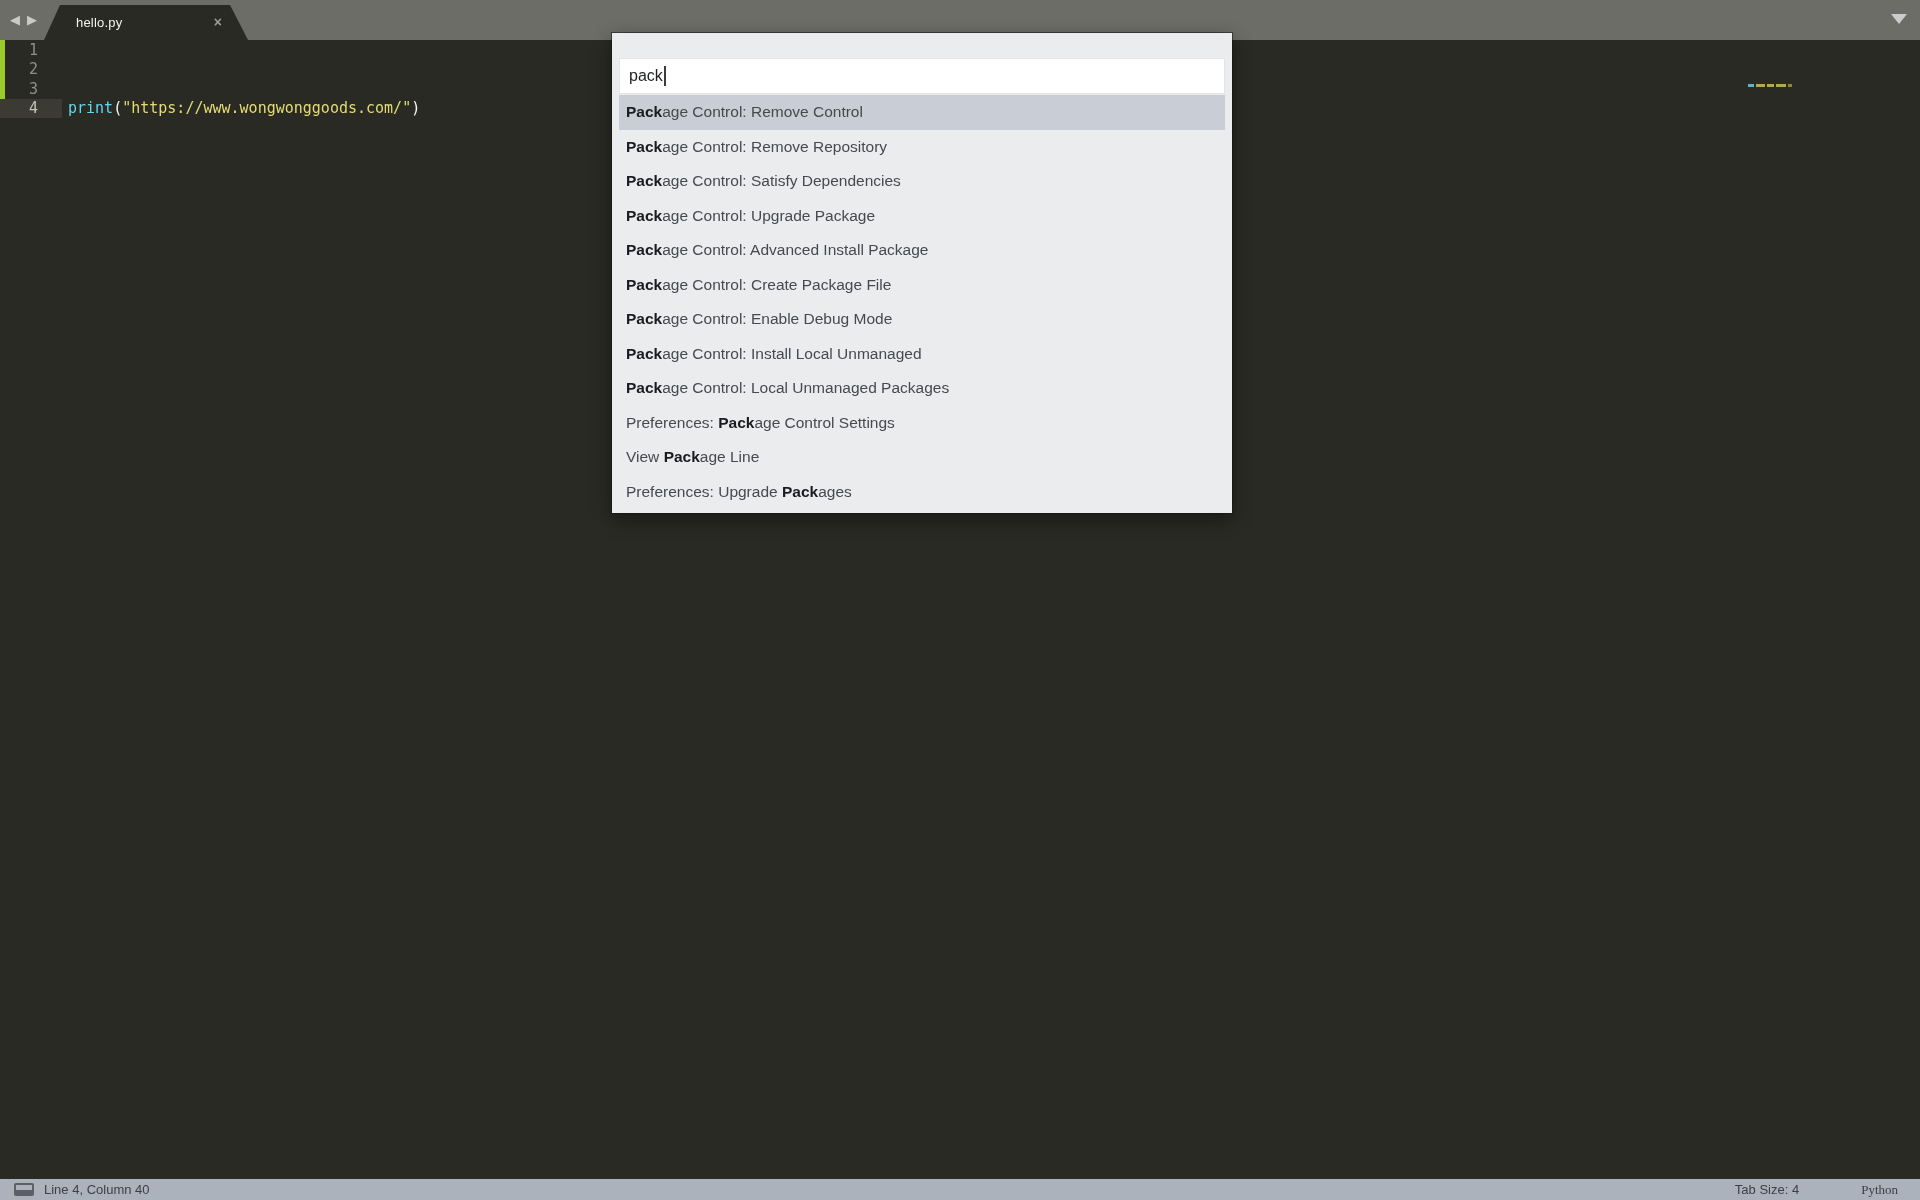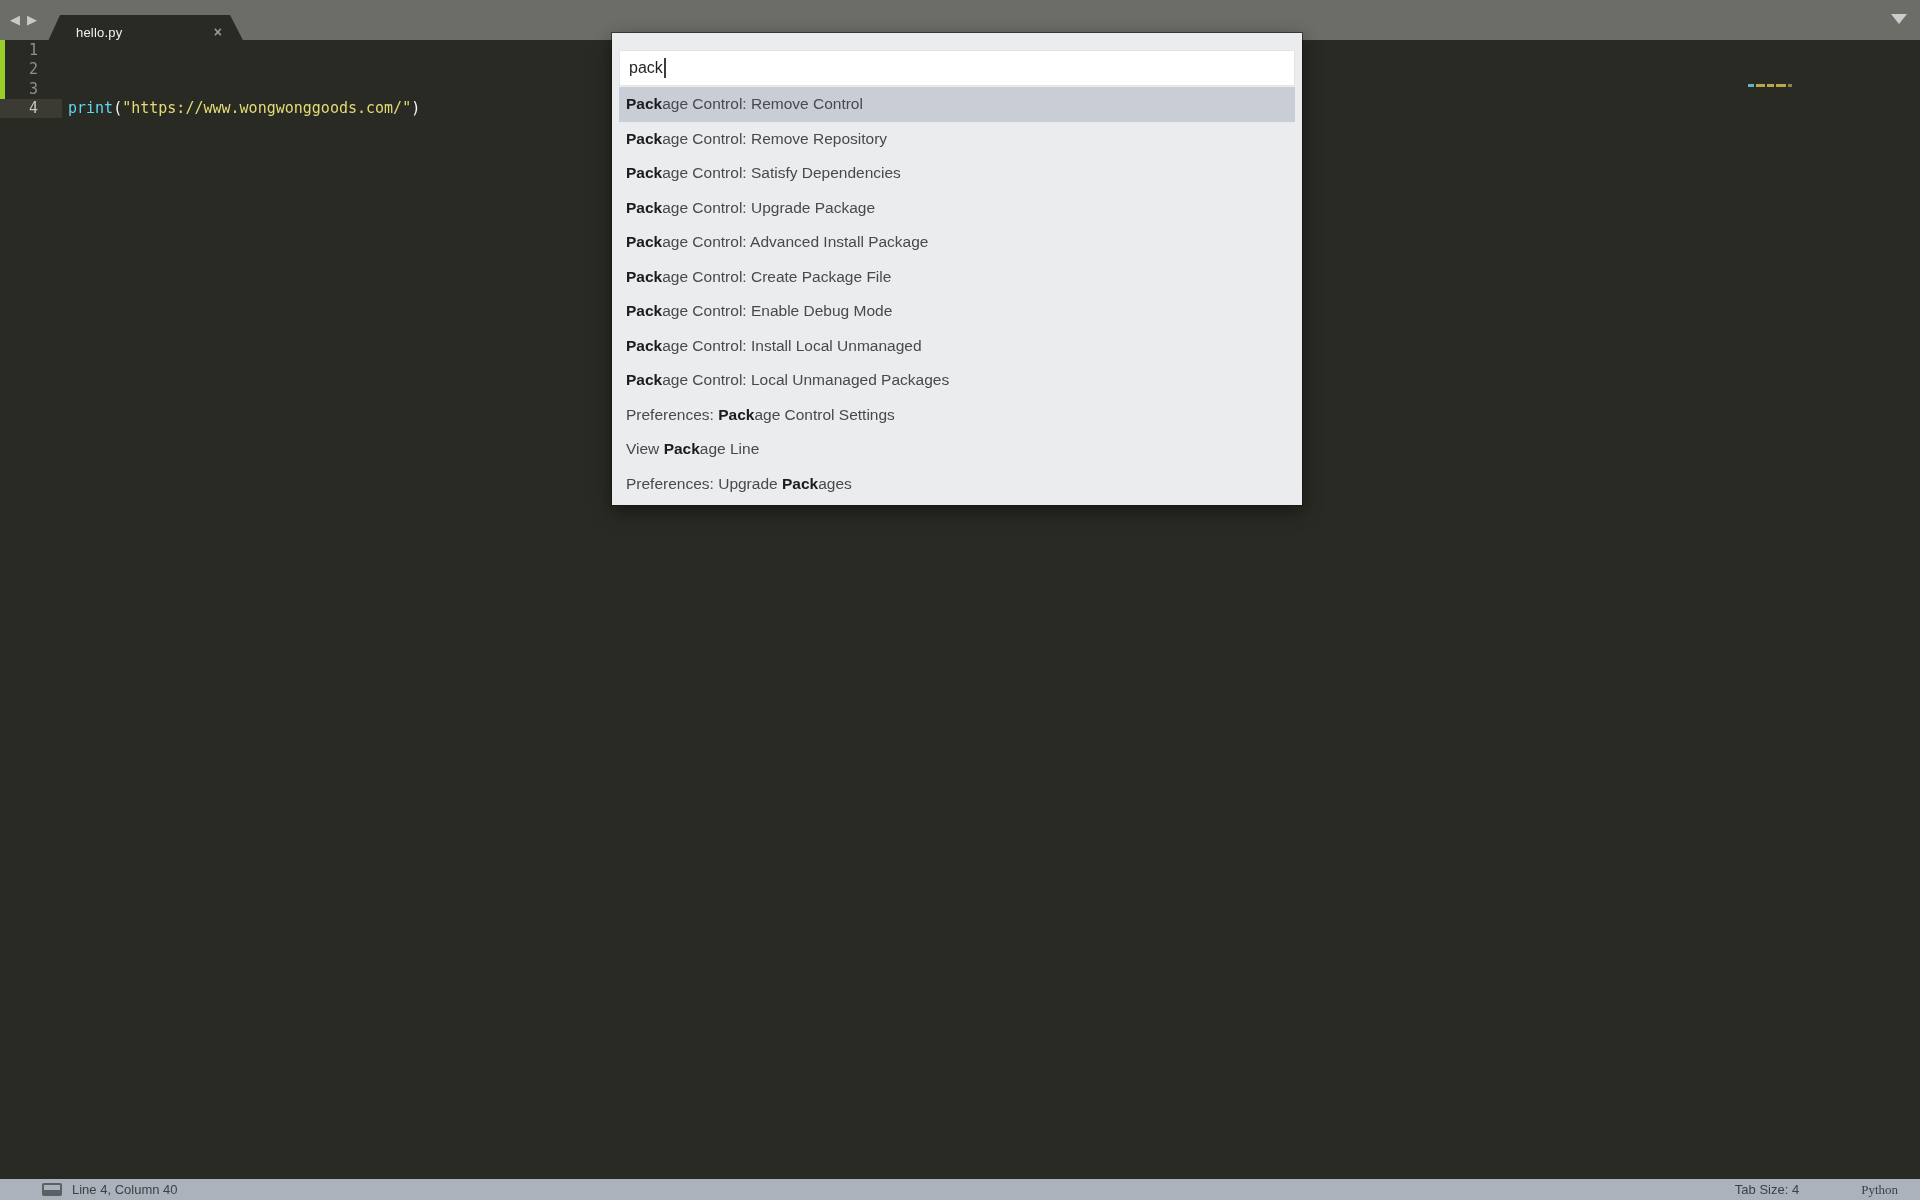--- a/index.html
+++ b/index.html
@@ -5,21 +5,21 @@
   * { margin:0; padding:0; box-sizing:border-box; }
   html,body { width:1920px; height:1200px; overflow:hidden; }
   body { font-family:"Liberation Sans", sans-serif; position:relative; background:var(--editor_bg,#2a2a24); }
 
   
   .tabbar { position:absolute; left:0; top:0; width:1920px; height:40px;
             background:var(--tabbar_bg,#6d6d68); }
   .navarrows { position:absolute; left:10px; top:12px; display:flex; gap:7px;
                color:#cbcbc6; font-size:13px; line-height:15px; }
   .navarrows span { cursor:default; }
-  .tab { position:absolute; left:44px; top:15px; width:204px; height:35px;
+  .tab { position:absolute; left:44px; top:5px; width:204px; height:35px;
          background:var(--editor_bg,#2a2a24);
          clip-path:polygon(16px 0, calc(100% - 18px) 0, 100% 100%, 0 100%);
          display:flex; align-items:center; }
   .tab .title { color:#f2f2ef; font-size:13px; margin-left:32px; letter-spacing:.2px; }
   .tab .close { position:absolute; right:26px; top:50%; transform:translateY(-54%);
                 color:#9c9c97; font-size:14px; font-weight:bold; }
   .overflow-btn { position:absolute; right:13px; top:14px; width:0; height:0;
                   border-left:8px solid transparent; border-right:8px solid transparent;
                   border-top:10px solid #cccccc; }
 
@@ -36,37 +36,37 @@
                     background:var(--gutter_highlight,#3b3b34); }
   .lnum { position:relative; width:38px; text-align:right; color:var(--line_number,#8f908a); }
   .cline.cur .lnum { color:var(--line_number_active,#c4c4bb); }
   .ctext { position:relative; margin-left:30px; white-space:pre; }
 
   
   .minimap { position:absolute; left:1748px; top:44px; height:3px; display:flex; }
   .minimap div { height:3px; }
 
   
-  .palette { position:absolute; left:612px; top:33px; width:690px;
-             background:var(--palette_bg,#ebecee); padding:17px 7px 4px 7px;
+  .palette { position:absolute; left:612px; top:33px; width:620px;
+             background:var(--palette_bg,#ebecee); padding:25px 7px 4px 7px;
              box-shadow:0 0 0 1px rgba(20,20,18,.55), 0 6px 18px rgba(0,0,0,.45); }
   .pinput { height:36px; background:#ffffff; display:flex; align-items:center;
             padding-left:9px; font-size:16px; color:#1f2022; margin-bottom:1px;
             border:1px solid #e3e4e6; cursor:text; }
   .caret { width:2px; height:20px; background:#3a3c40; margin-left:1px; }
   .plist { width:100%; }
   .prow { height:34.5px; display:flex; align-items:center; padding-left:7px;
           font-size:15.5px; color:var(--palette_text,#46494f); white-space:pre; cursor:default; }
   .prow .b { font-weight:bold; color:var(--palette_text_bold,#1a1c1f); }
   .prow.sel { background:var(--palette_selected,#c9cdd5); }
 
   
   .statusbar { position:absolute; left:0; bottom:0; width:1920px; height:21px;
                background:var(--status_bg,#abb2bc); display:flex; align-items:center;
-               font-size:13px; color:var(--status_text,#3d4147);padding-left:28px; }
+               font-size:13px; color:var(--status_text,#3d4147); }
   .sb-icon { width:20px; height:13px; border:2px solid #5c6065; border-radius:2px;
              margin-left:14px; position:relative; }
   .sb-icon::after { content:""; position:absolute; left:0; right:0; bottom:0; height:4px;
                     background:#5c6065; }
   .sb-caret-pos { margin-left:10px; }
   .sb-right { margin-left:auto; display:flex; align-items:center;text-align:center; }
   .sb-tabsize { margin-right:62px; }
   .sb-lang { margin-right:22px;font-family:Liberation Serif, serif; }
 </style>
 </head>

